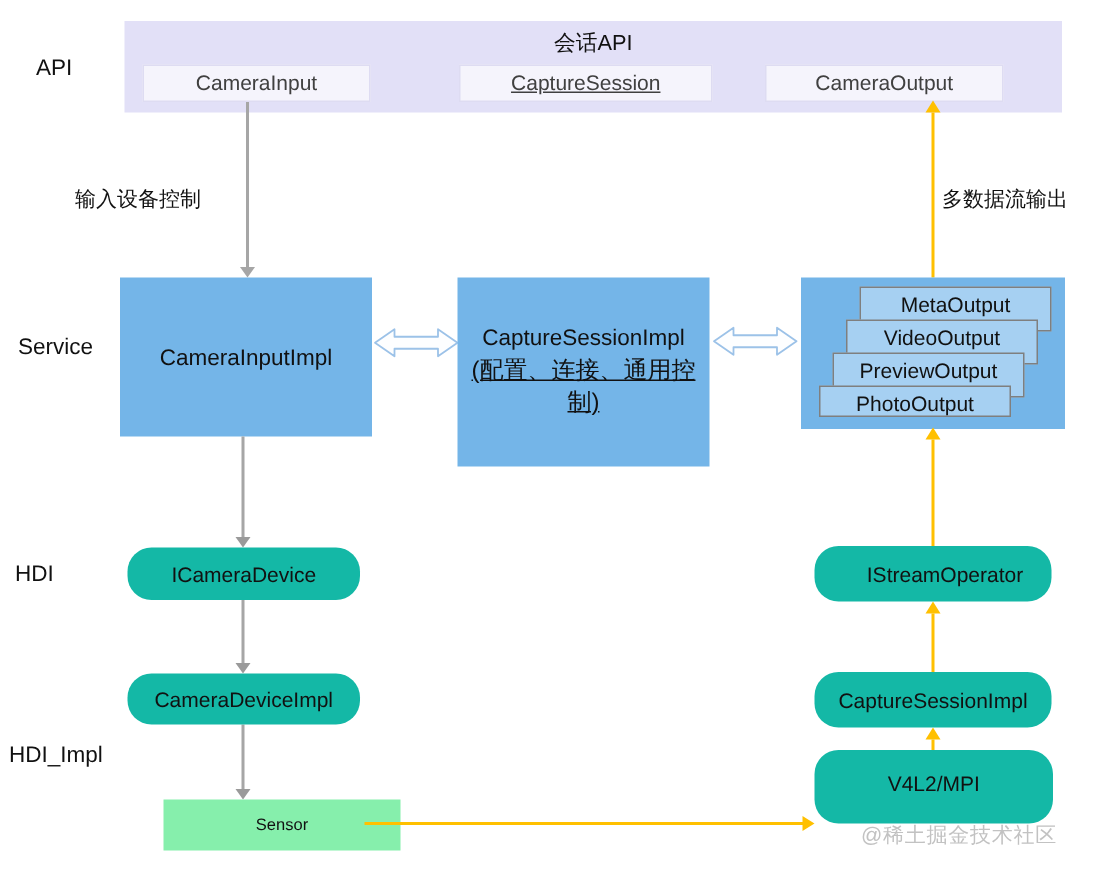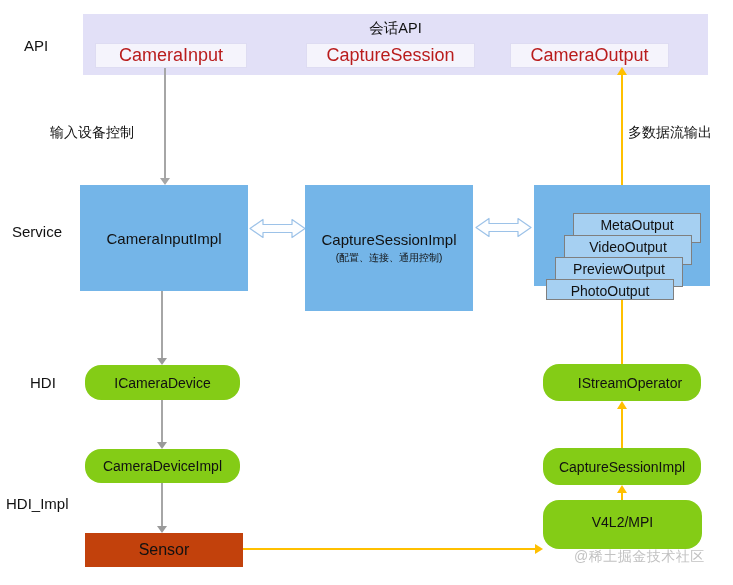--- a/index.html
+++ b/index.html
@@ -12,36 +12,36 @@
   .banner{
     position:absolute;left:83px;top:14px;width:625px;height:61px;
     background:#e2e0f7;box-sizing:border-box;
   }
   .banner-title{
     position:absolute;left:0;top:5px;width:100%;text-align:center;
     font-size:14.5px;color:#111;
   }
   .banner-item{
     position:absolute;top:43px;height:25px;background:#f5f4fc;
-    border:1px solid #dedcf2;font-size:18px;line-height:23px;text-align:center;
-    box-sizing:border-box;color:#b91c1c;
+    border:1px solid #dedcf2;font-size:14px;line-height:23px;text-align:center;
+    box-sizing:border-box;color:#404040;
   }
   .box{
     position:absolute;box-sizing:border-box;text-align:center;color:#111;
     display:flex;flex-direction:column;justify-content:center;align-items:center;
   }
   .blue{background:#74b5e8;font-size:15px;}
-  .cream{background:#84cc16;font-size:14px;border-radius:16px;}
-  .green{background:#c2410c;font-size:16px;}
+  .cream{background:#14b8a6;font-size:14px;border-radius:16px;}
+  .green{background:#86efac;font-size:11px;margin-left:24px;}
   .stack-item{
     position:absolute;width:128px;height:30px;background:#a6d0f2;
     border:1px solid #7f7f7f;font-size:14px;line-height:20px;text-align:center;
-    box-sizing:border-box;color:#111;padding-top:1px;margin-top:22px;
+    box-sizing:border-box;color:#111;padding-top:1px;
   }
-  .sub-line{font-size:10px;margin-top:3px;}
+  .sub-line{font-size:16px;margin-top:3px;text-decoration:underline;}
   .vline{position:absolute;width:2px;}
   .hline{position:absolute;height:2px;}
   .gray{background:#a6a6a6;}
   .gold{background:#ffc000;}
   .tri{position:absolute;width:0;height:0;}
   .tri-down-gray{border-left:5px solid transparent;border-right:5px solid transparent;border-top:7px solid #a6a6a6;}
   .tri-down-gray2{border-left:5px solid transparent;border-right:5px solid transparent;border-top:7px solid #9a9a9a;}
   .tri-up-gold{border-left:5px solid transparent;border-right:5px solid transparent;border-bottom:8px solid #ffc000;}
   .tri-right-gold{border-top:5px solid transparent;border-bottom:5px solid transparent;border-left:8px solid #ffc000;}
   .edge-label{position:absolute;font-size:14px;color:#111;white-space:nowrap;}
@@ -51,28 +51,28 @@
   }
   .dbl-arrow{position:absolute;width:57px;height:23px;}
 </style>
 </head>
 <body>
 
 <div id="canvas">
 
   <div class="layer-label" style="left:24px;top:37px;">API</div>
   <div class="layer-label" style="left:12px;top:223px;">Service</div>
-  <div class="layer-label" style="left:30px;top:374px;">HDI</div>
+  <div class="layer-label" style="left:10px;top:374px;">HDI</div>
   <div class="layer-label" style="left:6px;top:495px;">HDI_Impl</div>
 
   <div class="banner">
     <div class="banner-title">会话API</div>
   </div>
   <div class="banner-item" style="left:95px;width:152px;">CameraInput</div>
-  <div class="banner-item" style="left:306px;width:169px;">CaptureSession</div>
+  <div class="banner-item" style="left:306px;width:169px;text-decoration:underline;">CaptureSession</div>
   <div class="banner-item" style="left:510px;width:159px;">CameraOutput</div>
 
   <div class="vline gray" style="left:164px;top:68px;height:110px;"></div>
   <div class="tri tri-down-gray" style="left:160px;top:178px;"></div>
   <div class="edge-label" style="left:50px;top:124px;">输入设备控制</div>
 
   <div class="vline gold" style="left:621px;top:75px;height:110px;"></div>
   <div class="tri tri-up-gold" style="left:617px;top:67px;"></div>
   <div class="edge-label" style="left:628px;top:124px;">多数据流输出</div>
 

